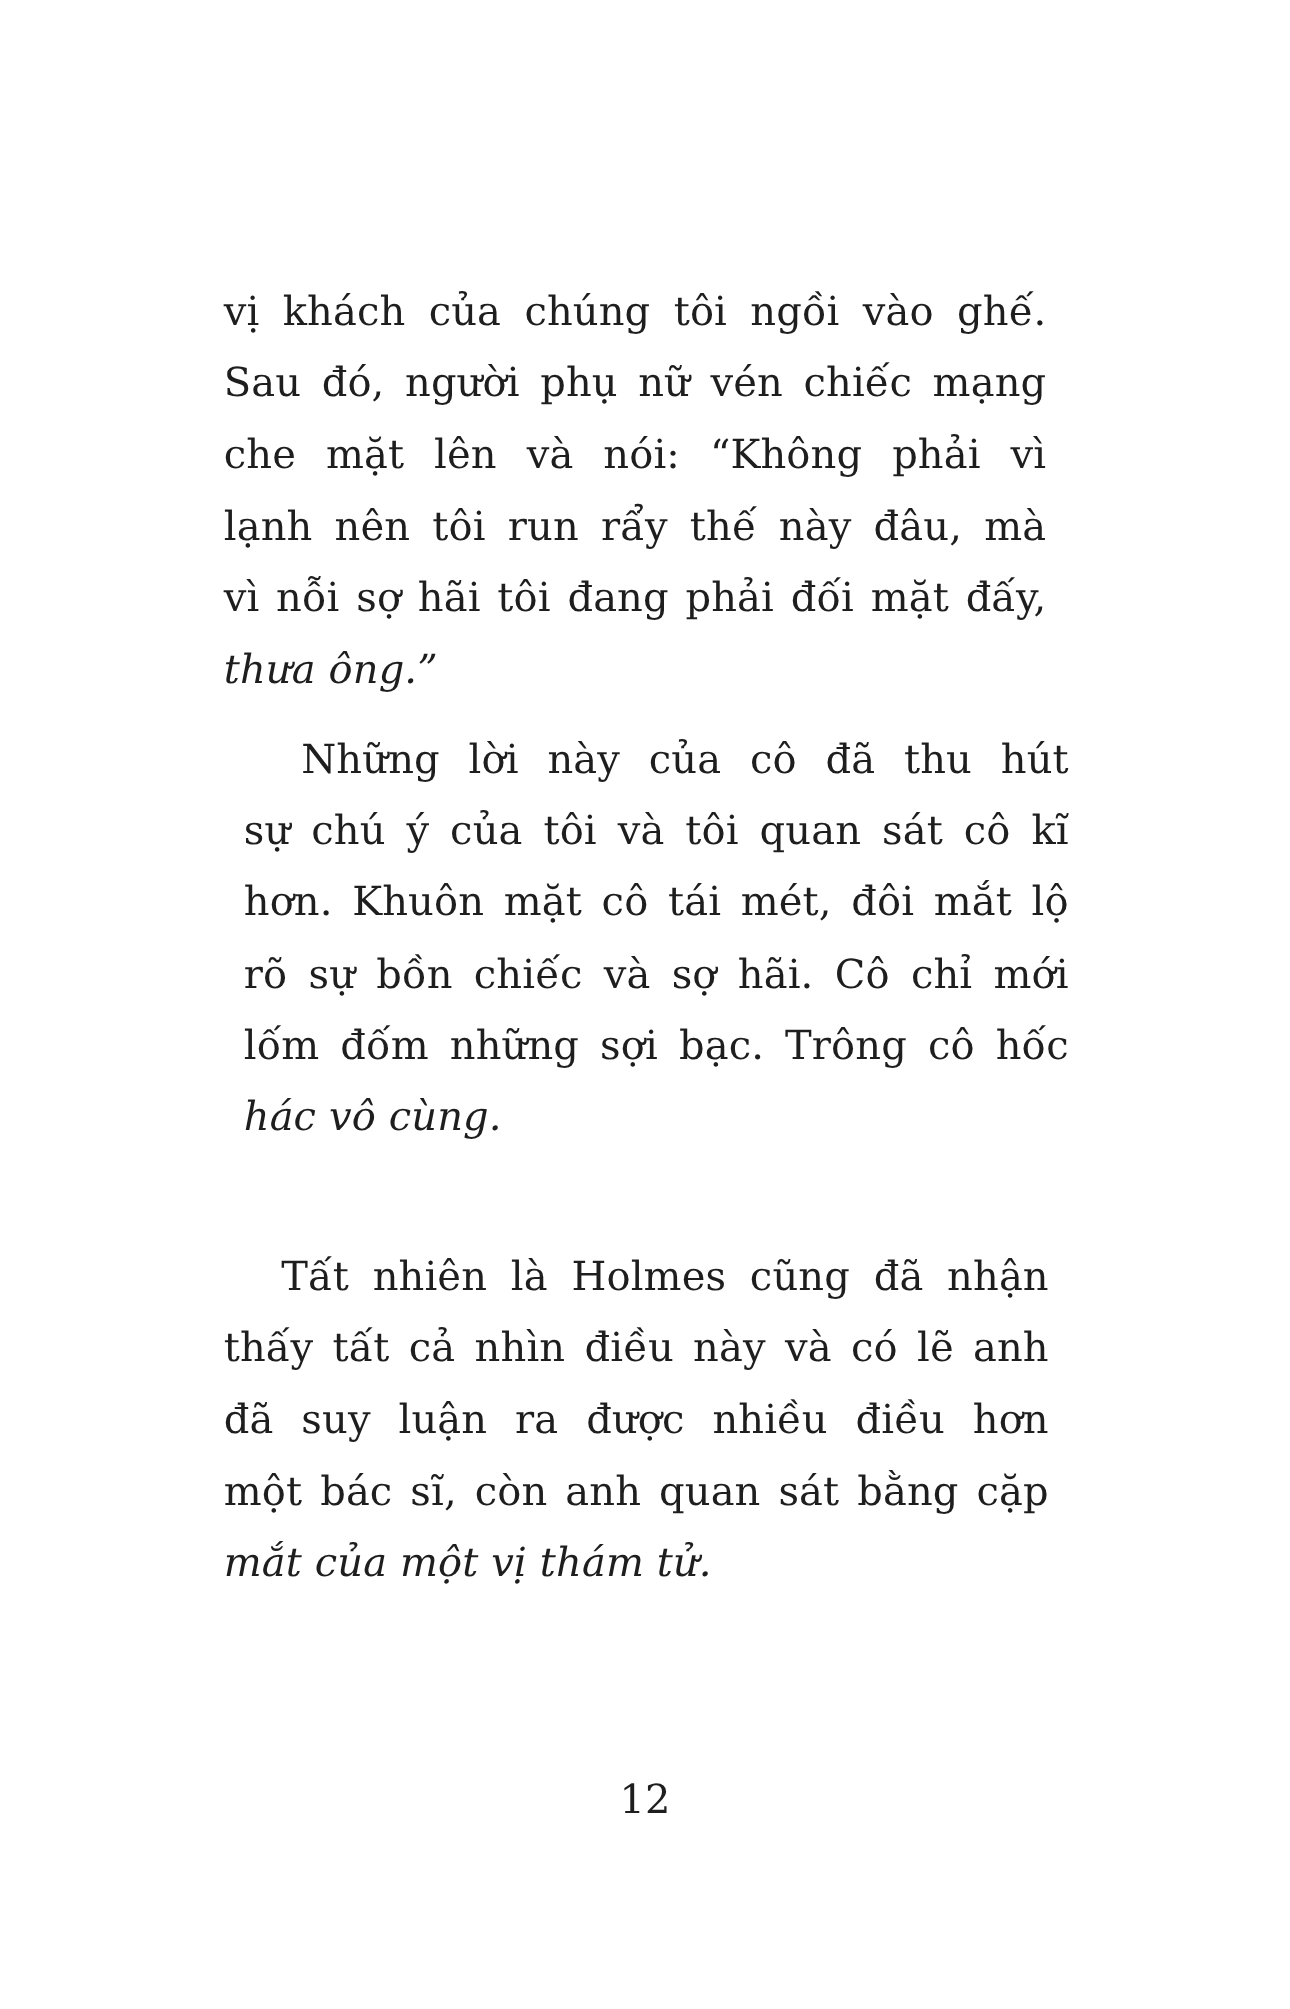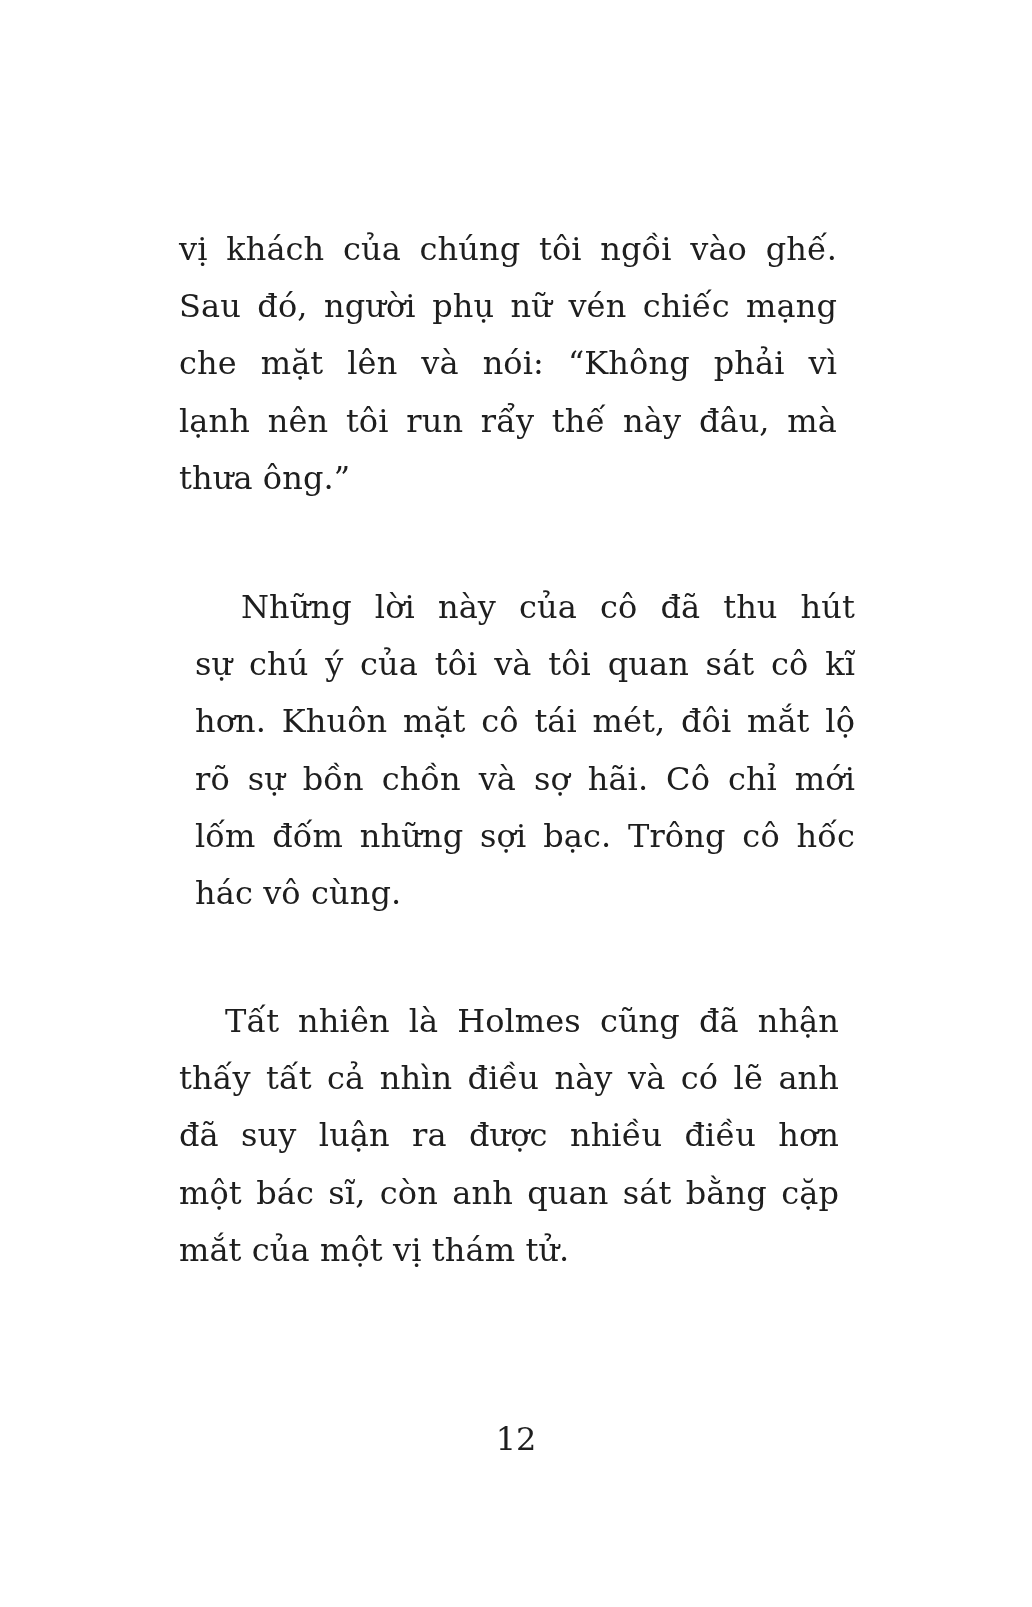--- a/index.html
+++ b/index.html
@@ -45,20 +45,21 @@
     }
     .line {
       display: block;
       text-align: justify;
       text-align-last: justify;
       white-space: nowrap;
       height: 57.2px;
     }
     .line.last {
       text-align-last: left;
+      font-style: italic;
     }
     .line.indent {
       padding-left: 46px;
     }
     .page-number {
       position: absolute;
       left: 0;
       width: 1032px;
       top: 1414px;
       text-align: center;
@@ -70,28 +71,29 @@
 </head>
 <body>
 
 <main class="page-body">
 
   <p class="paragraph p1">
     <span class="line">vị khách của chúng tôi ngồi vào ghế.</span>
     <span class="line">Sau đó, người phụ nữ vén chiếc mạng</span>
     <span class="line">che mặt lên và nói: “Không phải vì</span>
     <span class="line">lạnh nên tôi run rẩy thế này đâu, mà</span>
+    <span class="line">vì nỗi sợ hãi tôi đang phải đối mặt đấy,</span>
     <span class="line last">thưa ông.”</span>
   </p>
 
   <p class="paragraph p2" style="text-indent:0">
     <span class="line indent">Những lời này của cô đã thu hút</span>
     <span class="line">sự chú ý của tôi và tôi quan sát cô kĩ</span>
     <span class="line">hơn. Khuôn mặt cô tái mét, đôi mắt lộ</span>
-    <span class="line">rõ sự bồn chồn và sợ hãi. Cô chỉ mới</span>
+    <span class="line">rõ sự bồn chiếc và sợ hãi. Cô chỉ mới</span>
     <span class="line">lốm đốm những sợi bạc. Trông cô hốc</span>
     <span class="line last">hác vô cùng.</span>
   </p>
 
   <p class="paragraph p3" style="text-indent:0">
     <span class="line indent">Tất nhiên là Holmes cũng đã nhận</span>
     <span class="line">thấy tất cả nhìn điều này và có lẽ anh</span>
     <span class="line">đã suy luận ra được nhiều điều hơn</span>
     <span class="line">một bác sĩ, còn anh quan sát bằng cặp</span>
     <span class="line last">mắt của một vị thám tử.</span>

